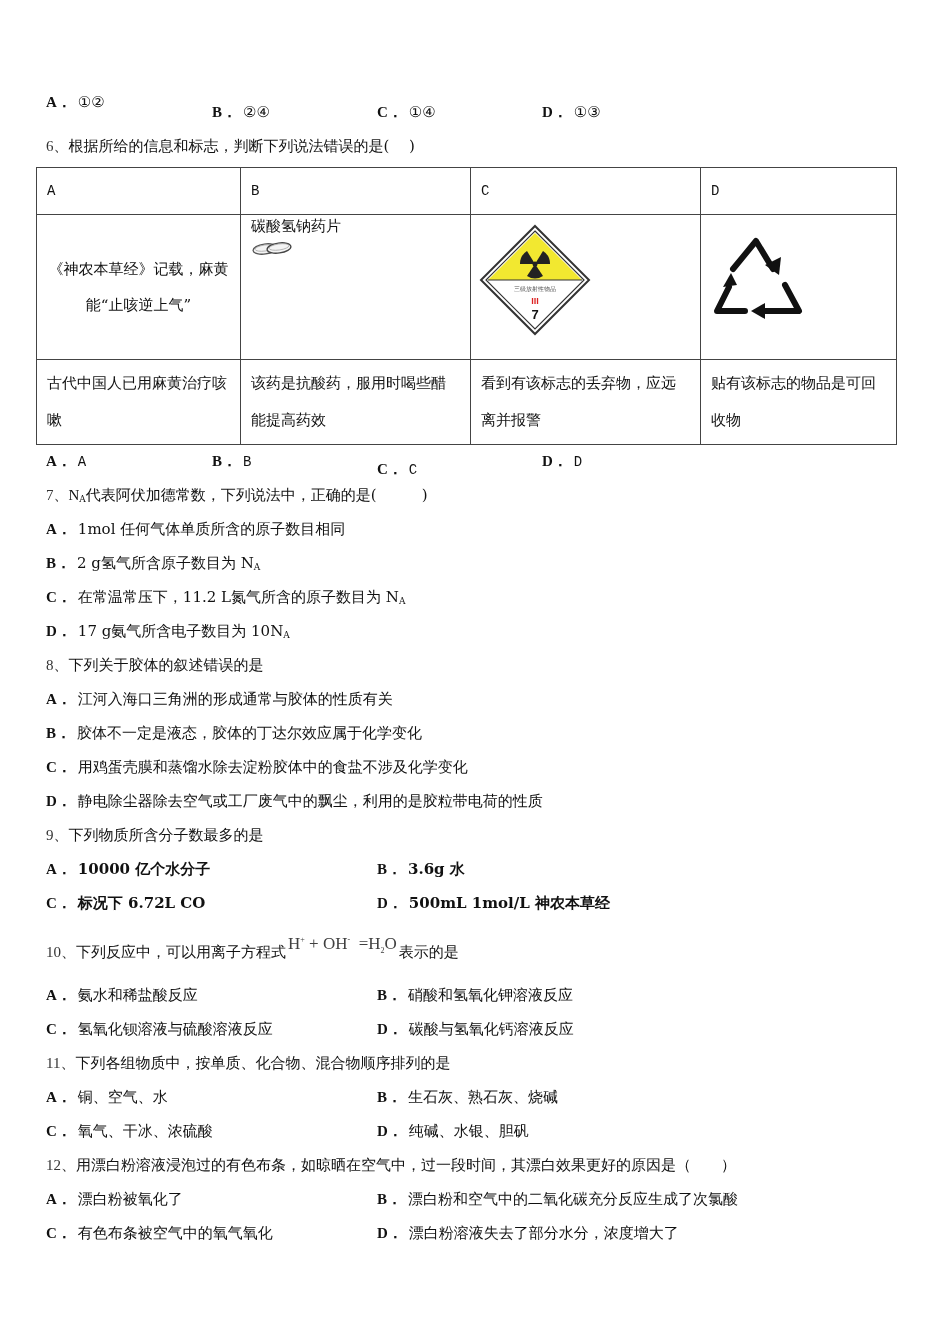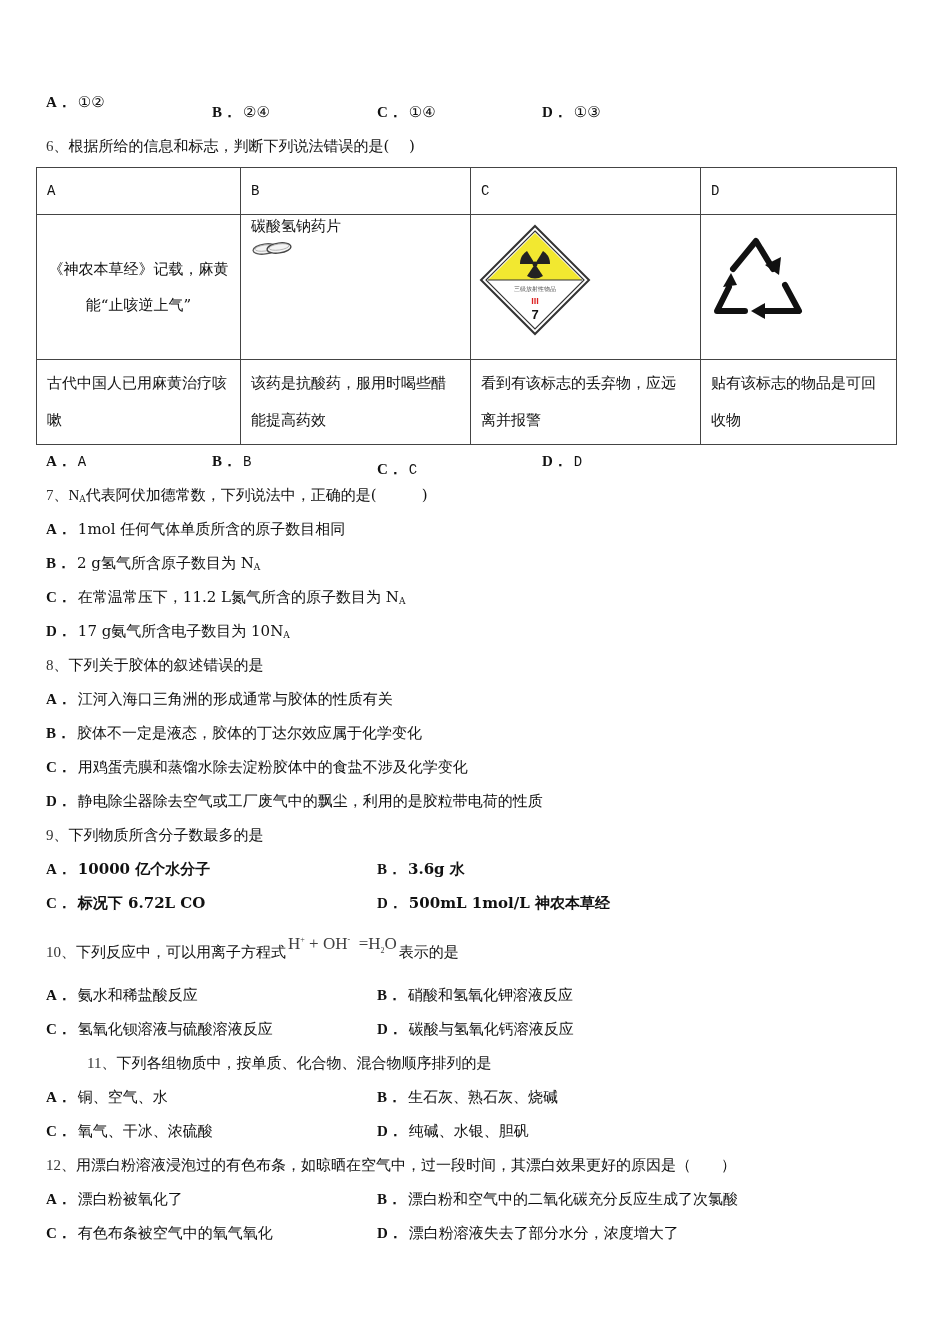--- a/index.html
+++ b/index.html
@@ -139,21 +139,21 @@
 <div class="opt bold" style="left:377px; top:893px;"><span class="lbl">D．</span><span>500mL 1mol/L 神农本草经</span></div>
 
 <div class="line" style="top:938px;">
   <span class="qnum">10、</span><span>下列反应中，可以用离子方程式</span><span class="eq"><span>H</span><sup>+</sup> <span>+</span> <span>OH</span><sup>-</sup>&nbsp;&nbsp;<span>=</span><span>H</span><sub>2</sub><span>O</span></span><span>表示的是</span>
 </div>
 <div class="opt" style="left:46px; top:985px;"><span class="lbl">A．</span><span>氨水和稀盐酸反应</span></div>
 <div class="opt" style="left:377px; top:985px;"><span class="lbl">B．</span><span>硝酸和氢氧化钾溶液反应</span></div>
 <div class="opt" style="left:46px; top:1019px;"><span class="lbl">C．</span><span>氢氧化钡溶液与硫酸溶液反应</span></div>
 <div class="opt" style="left:377px; top:1019px;"><span class="lbl">D．</span><span>碳酸与氢氧化钙溶液反应</span></div>
 
-<div class="line" style="top:1053px;margin-left:41px;"><span class="qnum">11、</span><span>下列各组物质中，按单质、化合物、混合物顺序排列的是</span></div>
+<div class="line" style="top:1053px;"><span class="qnum">11、</span><span>下列各组物质中，按单质、化合物、混合物顺序排列的是</span></div>
 <div class="opt" style="left:46px; top:1087px;"><span class="lbl">A．</span><span>铜、空气、水</span></div>
 <div class="opt" style="left:377px; top:1087px;text-align:center;"><span class="lbl">B．</span><span>生石灰、熟石灰、烧碱</span></div>
 <div class="opt" style="left:46px; top:1121px;"><span class="lbl">C．</span><span>氧气、干冰、浓硫酸</span></div>
 <div class="opt" style="left:377px; top:1121px;"><span class="lbl">D．</span><span>纯碱、水银、胆矾</span></div>
 
 <div class="line" style="top:1155px;"><span class="qnum">12、</span><span>用漂白粉溶液浸泡过的有色布条，如晾晒在空气中，过一段时间，其漂白效果更好的原因是（　　）</span></div>
 <div class="opt" style="left:46px; top:1189px;"><span class="lbl">A．</span><span>漂白粉被氧化了</span></div>
 <div class="opt" style="left:377px; top:1189px;"><span class="lbl">B．</span><span>漂白粉和空气中的二氧化碳充分反应生成了次氯酸</span></div>
 <div class="opt" style="left:46px; top:1223px;"><span class="lbl">C．</span><span>有色布条被空气中的氧气氧化</span></div>
 <div class="opt" style="left:377px; top:1223px;"><span class="lbl">D．</span><span>漂白粉溶液失去了部分水分，浓度增大了</span></div>

